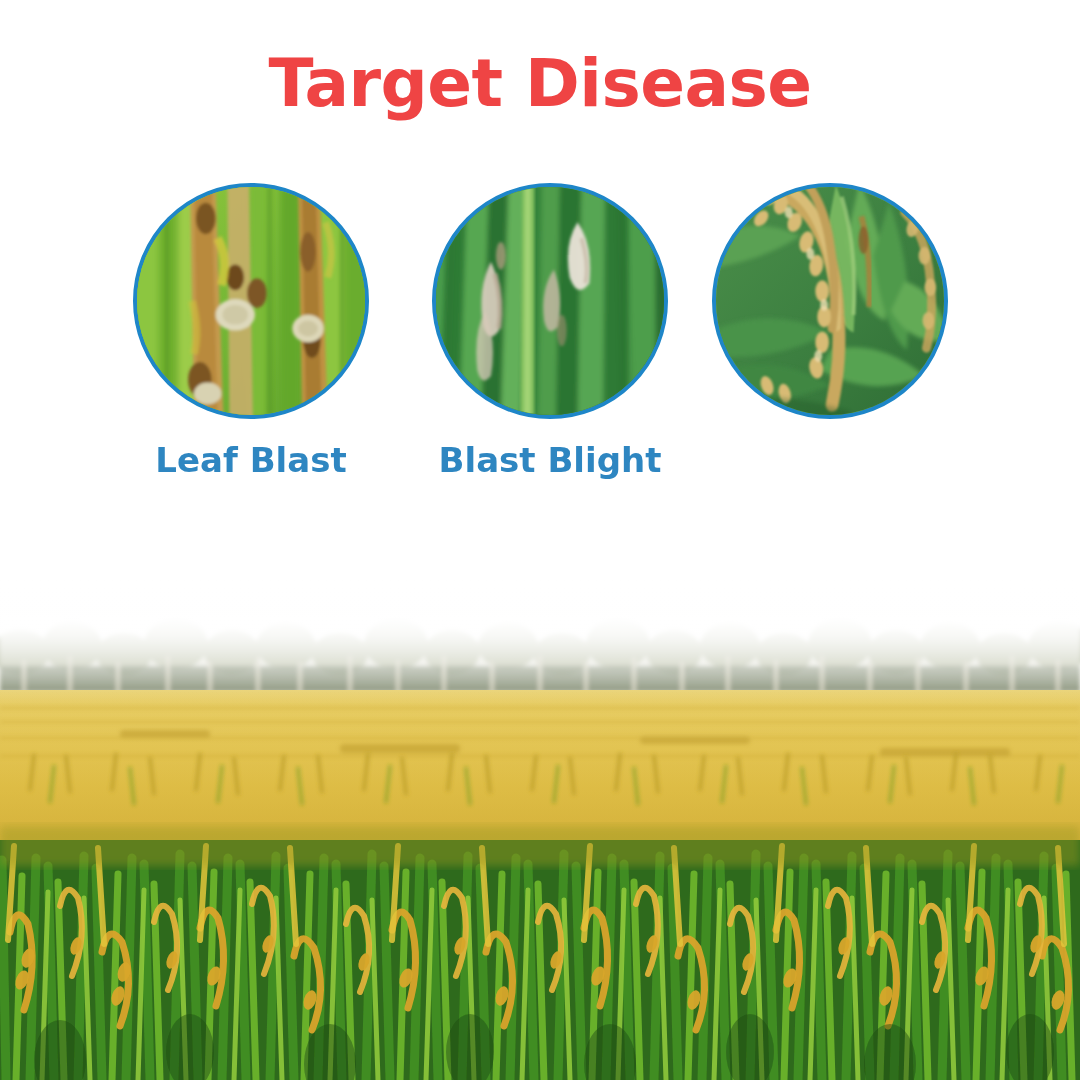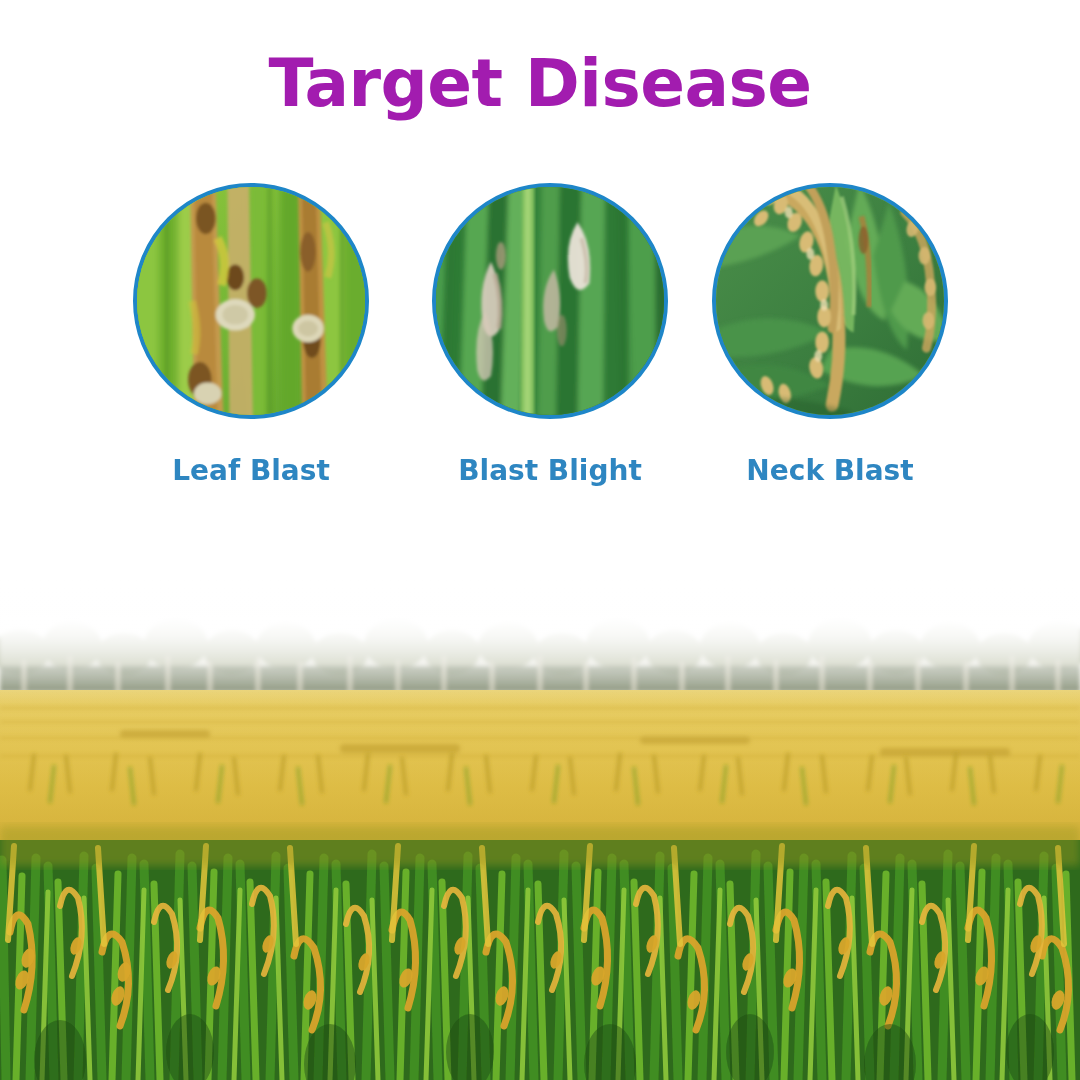--- a/index.html
+++ b/index.html
@@ -12,21 +12,21 @@
   .stage{position:absolute;inset:0;width:1080px;height:1080px;overflow:hidden;background:#fff;}
 
   
   .title{
     position:absolute;top:46px;left:0;width:1080px;
     text-align:center;
     font-size:66px;
     line-height:76px;
     font-weight:800;
     letter-spacing:-0.5px;
-    color:#a21caf;
+    color:#ef4444;
     font-family:"DejaVu Sans","Liberation Sans",sans-serif;
     white-space:nowrap;
   }
 
   
   .circle-row{
     position:absolute;top:183px;left:0;width:1080px;height:300px;
   }
   .disease-item{
     position:absolute;top:0;width:260px;text-align:center;
@@ -40,22 +40,22 @@
     margin:0 auto;
     border:4px solid #1e86c8;
     box-sizing:border-box;
     overflow:hidden;
     position:relative;
     background:#7ab648;
   }
   .circle .photo{position:absolute;inset:-4px;border-radius:50%;overflow:hidden;}
 
   .disease-label{
-    margin-top:32px;
-    font-size:28px;
+    margin-top:21px;
+    font-size:34px;
     line-height:40px;
     font-weight:600;
     color:#2e86c1;
     font-family:"DejaVu Sans","Liberation Sans",sans-serif;
     white-space:nowrap;
   }
 
   
   .field{
     position:absolute;left:0;top:540px;width:1080px;height:540px;
@@ -279,21 +279,20 @@
             <g filter="url(#nbBlur)">
               <path d="M152 34 q10 40 8 92" stroke="#a8813c" stroke-width="6" fill="none" opacity="0.85"></path>
               <ellipse cx="154" cy="58" rx="5" ry="14" fill="#8a5f2a" opacity="0.8"></ellipse>
             </g>
             <g opacity="0.3" filter="url(#nbBlur2)">
               <path d="M0 220 q60 -10 140 12 l0 20 l-150 0 Z" fill="#1f5024"></path>
             </g>
           </svg>
         </div>
       </div>
-      <div class="disease-label">Neck Blast</div>
     </div>
   </div>
 
   <div class="field">
     <svg viewBox="0 0 1080 540" preserveAspectRatio="none" aria-hidden="true">
       <defs>
         <linearGradient id="sky" x1="0" y1="0" x2="0" y2="1">
           <stop offset="0%" stop-color="#ffffff"></stop>
           <stop offset="55%" stop-color="#fdfdfb"></stop>
           <stop offset="100%" stop-color="#f2f0e4"></stop>

